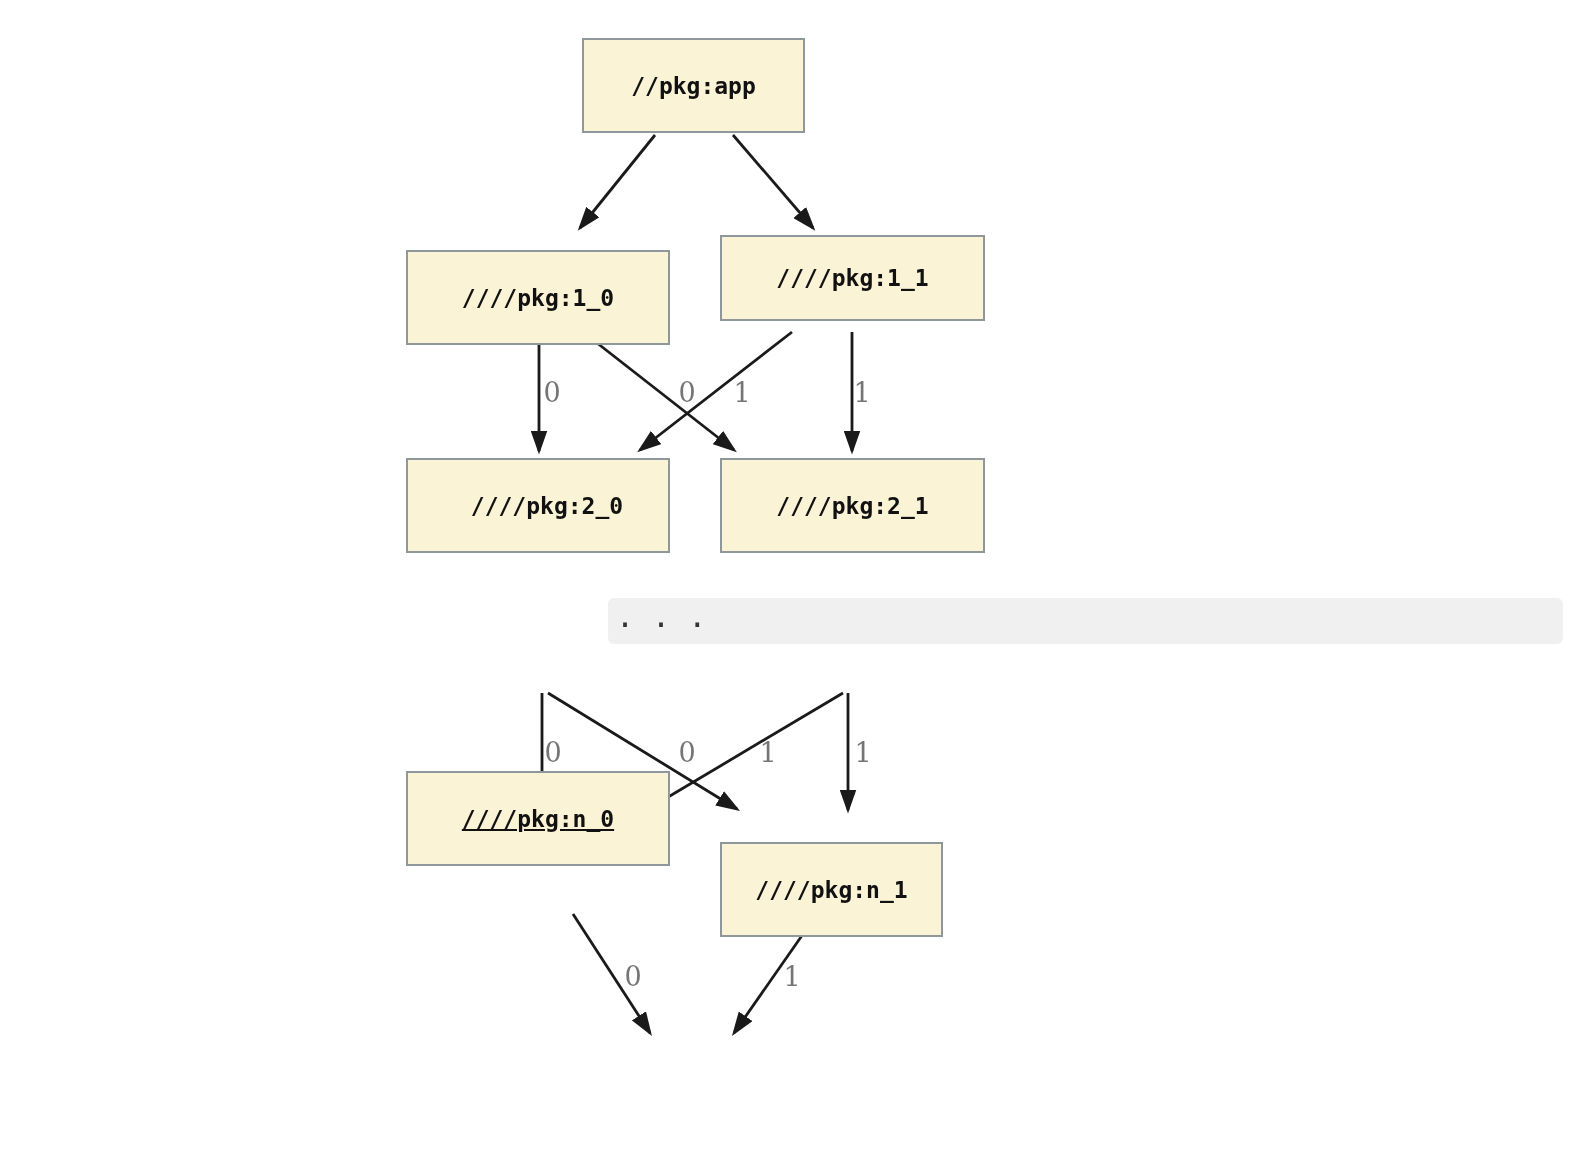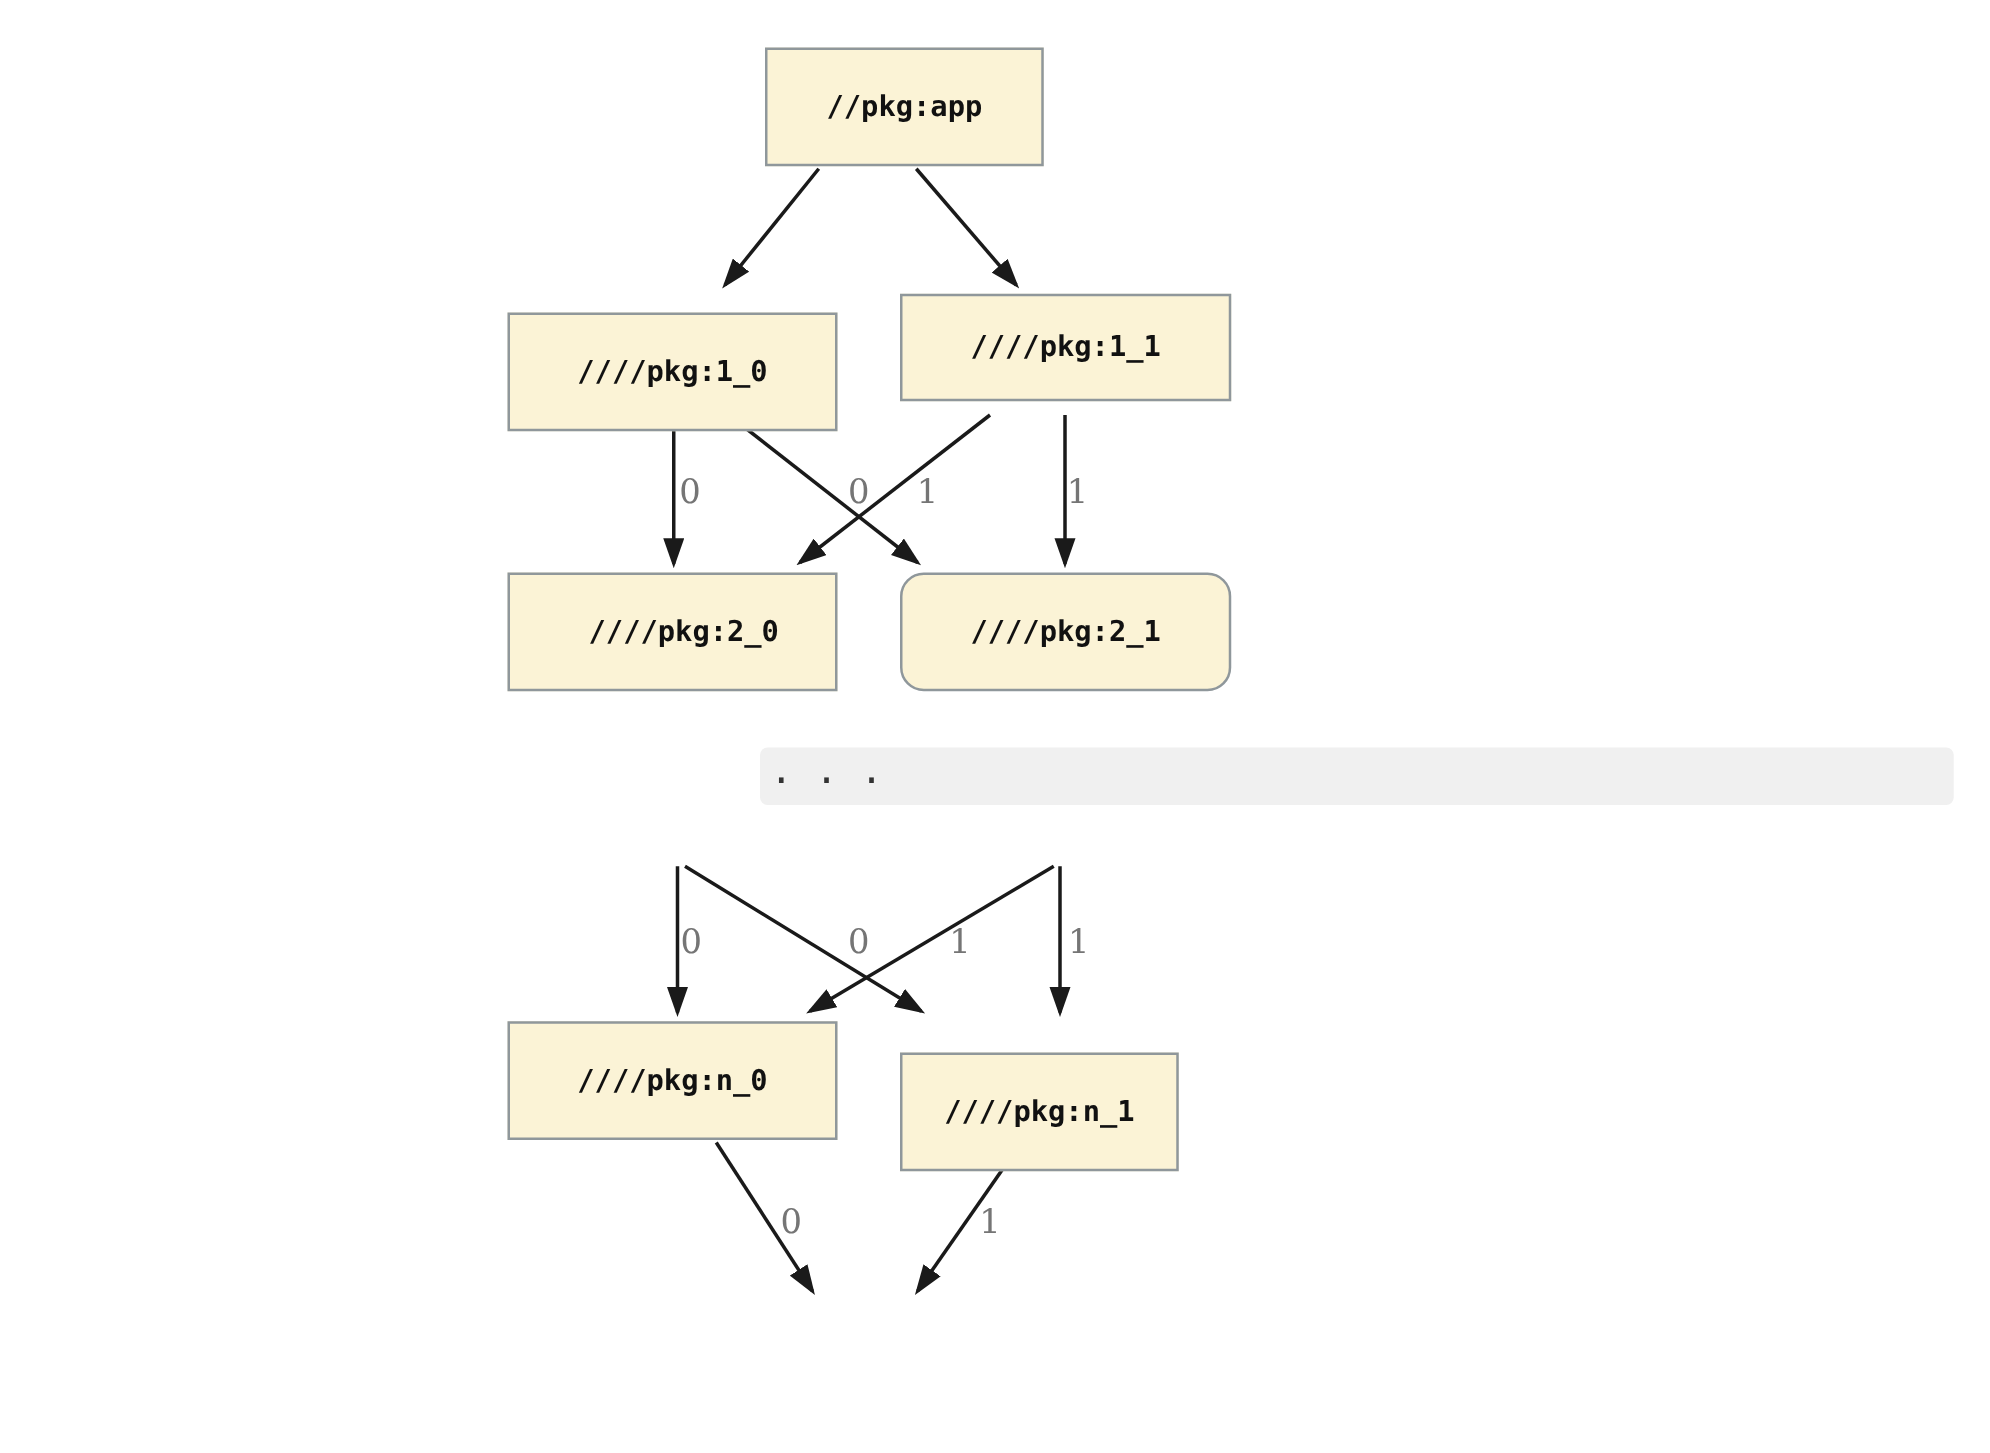--- a/index.html
+++ b/index.html
@@ -98,32 +98,32 @@
     <text class="edge-label" x="768" y="762" text-anchor="middle">1</text>
     <text class="edge-label" x="863" y="762" text-anchor="middle">1</text>
 
     <line x1="573" y1="914" x2="650" y2="1033" stroke="#1A1A1A" stroke-width="2.8" marker-end="url(#arrow)"></line>
     <line x1="817" y1="914" x2="734" y2="1033" stroke="#1A1A1A" stroke-width="2.8" marker-end="url(#arrow)"></line>
 
     <text class="edge-label" x="633" y="986" text-anchor="middle">0</text>
     <text class="edge-label" x="792" y="986" text-anchor="middle">1</text>
   </svg>
 
-  <div class="node" style="left:612px; top:38px; width:223px; height:95px;">//pkg:app</div>
+  <div class="node" style="left:582px; top:38px; width:223px; height:95px;">//pkg:app</div>
 
   <div class="node" style="left:406px; top:250px; width:264px; height:95px;text-align:right;">////pkg:1_0</div>
 
   <div class="node" style="left:720px; top:235px; width:265px; height:86px;">////pkg:1_1</div>
 
   <div class="node" style="left:406px; top:458px; width:264px; height:95px;padding-left:18px;">////pkg:2_0</div>
 
-  <div class="node" style="left:720px; top:458px; width:265px; height:95px;border-radius:19px;">////pkg:2_1</div>
+  <div class="node" style="left:720px; top:458px; width:265px; height:95px;">////pkg:2_1</div>
 
   <div class="ellipsis-band">
     <span class="ellipsis-text">. . .</span>
   </div>
 
-  <div class="node" style="left:406px; top:817px; width:264px; height:95px;">////pkg:n_0</div>
+  <div class="node" style="left:406px; top:771px; width:264px; height:95px;text-decoration:underline;">////pkg:n_0</div>
 
   <div class="node" style="left:720px; top:842px; width:223px; height:95px;">////pkg:n_1</div>
 
 
 </div>
 
 </body></html>

